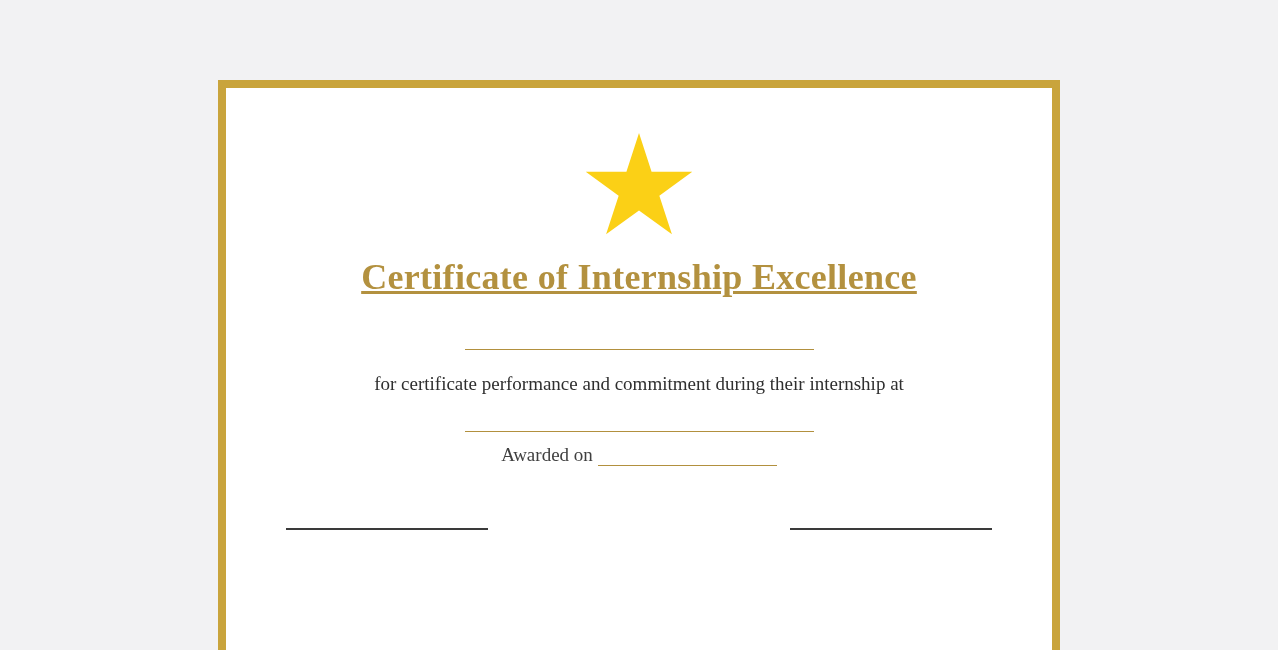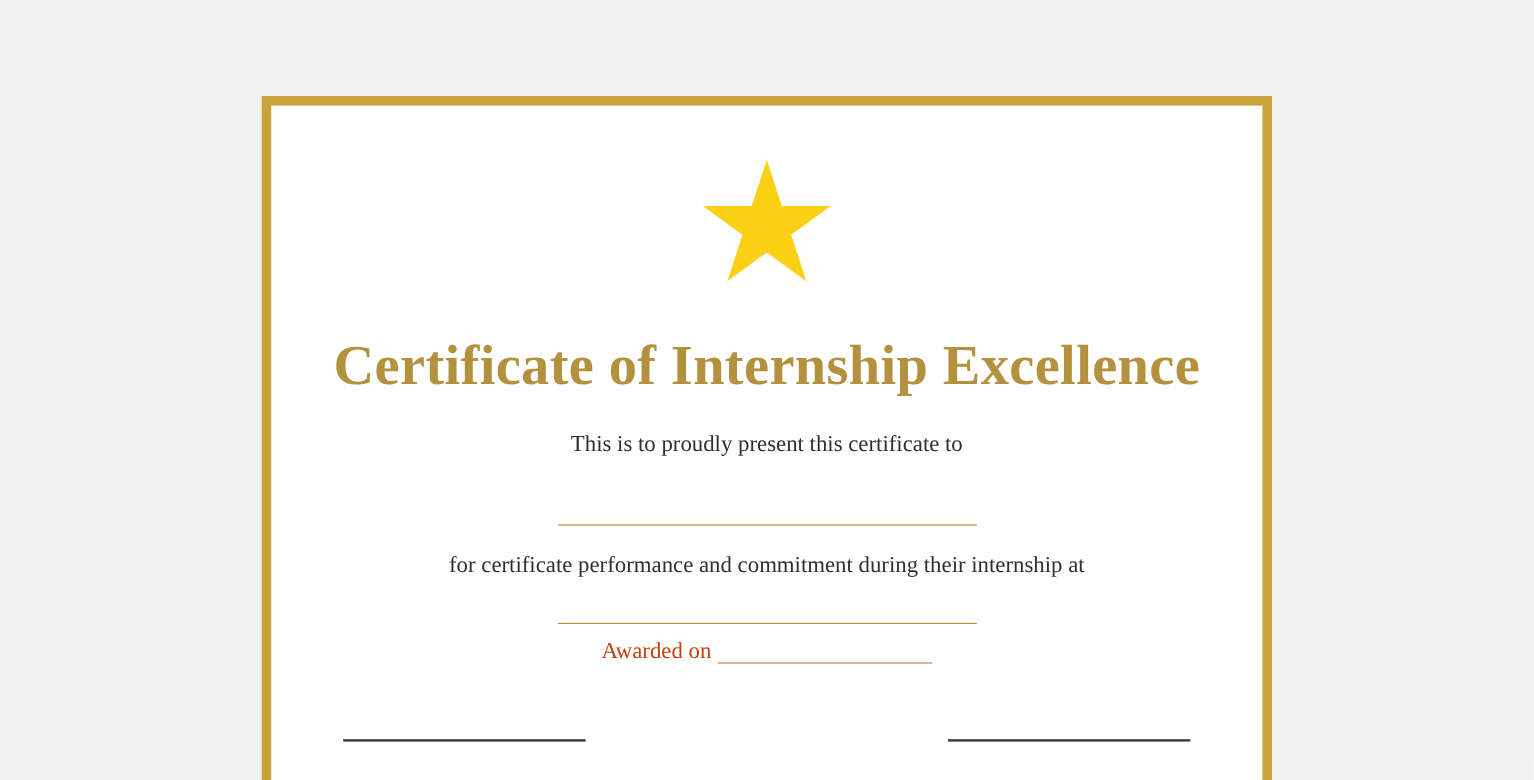--- a/index.html
+++ b/index.html
@@ -21,26 +21,27 @@
     text-align: center;
   }
   .star-wrap {
     display: block;
     margin: 45px auto 0;
     width: 112px;
     height: 102px;
   }
   .star-wrap svg { display: block; width: 112px; height: 102px; }
   .cert-title {
-    margin-top: 52px;
-    font-size: 47px;
+    margin-top: 24px;
+    font-size: 36px;
     line-height: 36px;
     font-weight: bold;
     letter-spacing: 0.3px;
     color: #B3913F;
+    text-decoration: underline;
   }
   .cert-subtitle {
     margin-top: 36px;
     font-size: 19px;
     line-height: 24px;
     color: #2F2F2F;
   }
   .blank-line {
     width: 349px;
     height: 0;
@@ -53,21 +54,21 @@
     line-height: 24px;
     color: #2F2F2F;
   }
   .blank-line.company {
     margin-top: 35px;
   }
   .awarded-row {
     margin-top: 11px;
     font-size: 19px;
     line-height: 24px;
-    color: #c2410c;
+    color: #404040;
   }
   .date-line {
     display: inline-block;
     width: 179px;
     height: 0;
     margin-left: 5px;
     border-bottom: 1.5px solid #B2903E;
     transform: translateY(5px);
   }
   .signature-row {
@@ -87,21 +88,20 @@
 <div class="certificate">
 
   <span class="star-wrap">
     <svg viewBox="0 0 100 91" xmlns="http://www.w3.org/2000/svg" aria-hidden="true">
       <polygon fill="#FBD016" points="50,0 61.23,34.55 97.55,34.55 68.16,55.9 79.39,90.45 50,69.1 20.61,90.45 31.84,55.9 2.45,34.55 38.77,34.55"></polygon>
     </svg>
   </span>
 
   <h1 class="cert-title">Certificate of Internship Excellence</h1>
 
-  <p class="cert-subtitle">This is to proudly present this certificate to</p>
 
   <div class="blank-line"></div>
 
   <p class="cert-body-text">for certificate performance and commitment during their internship at</p>
 
   <div class="blank-line company"></div>
 
   <div class="awarded-row">
     <span>Awarded on</span><span class="date-line"></span>
   </div>

